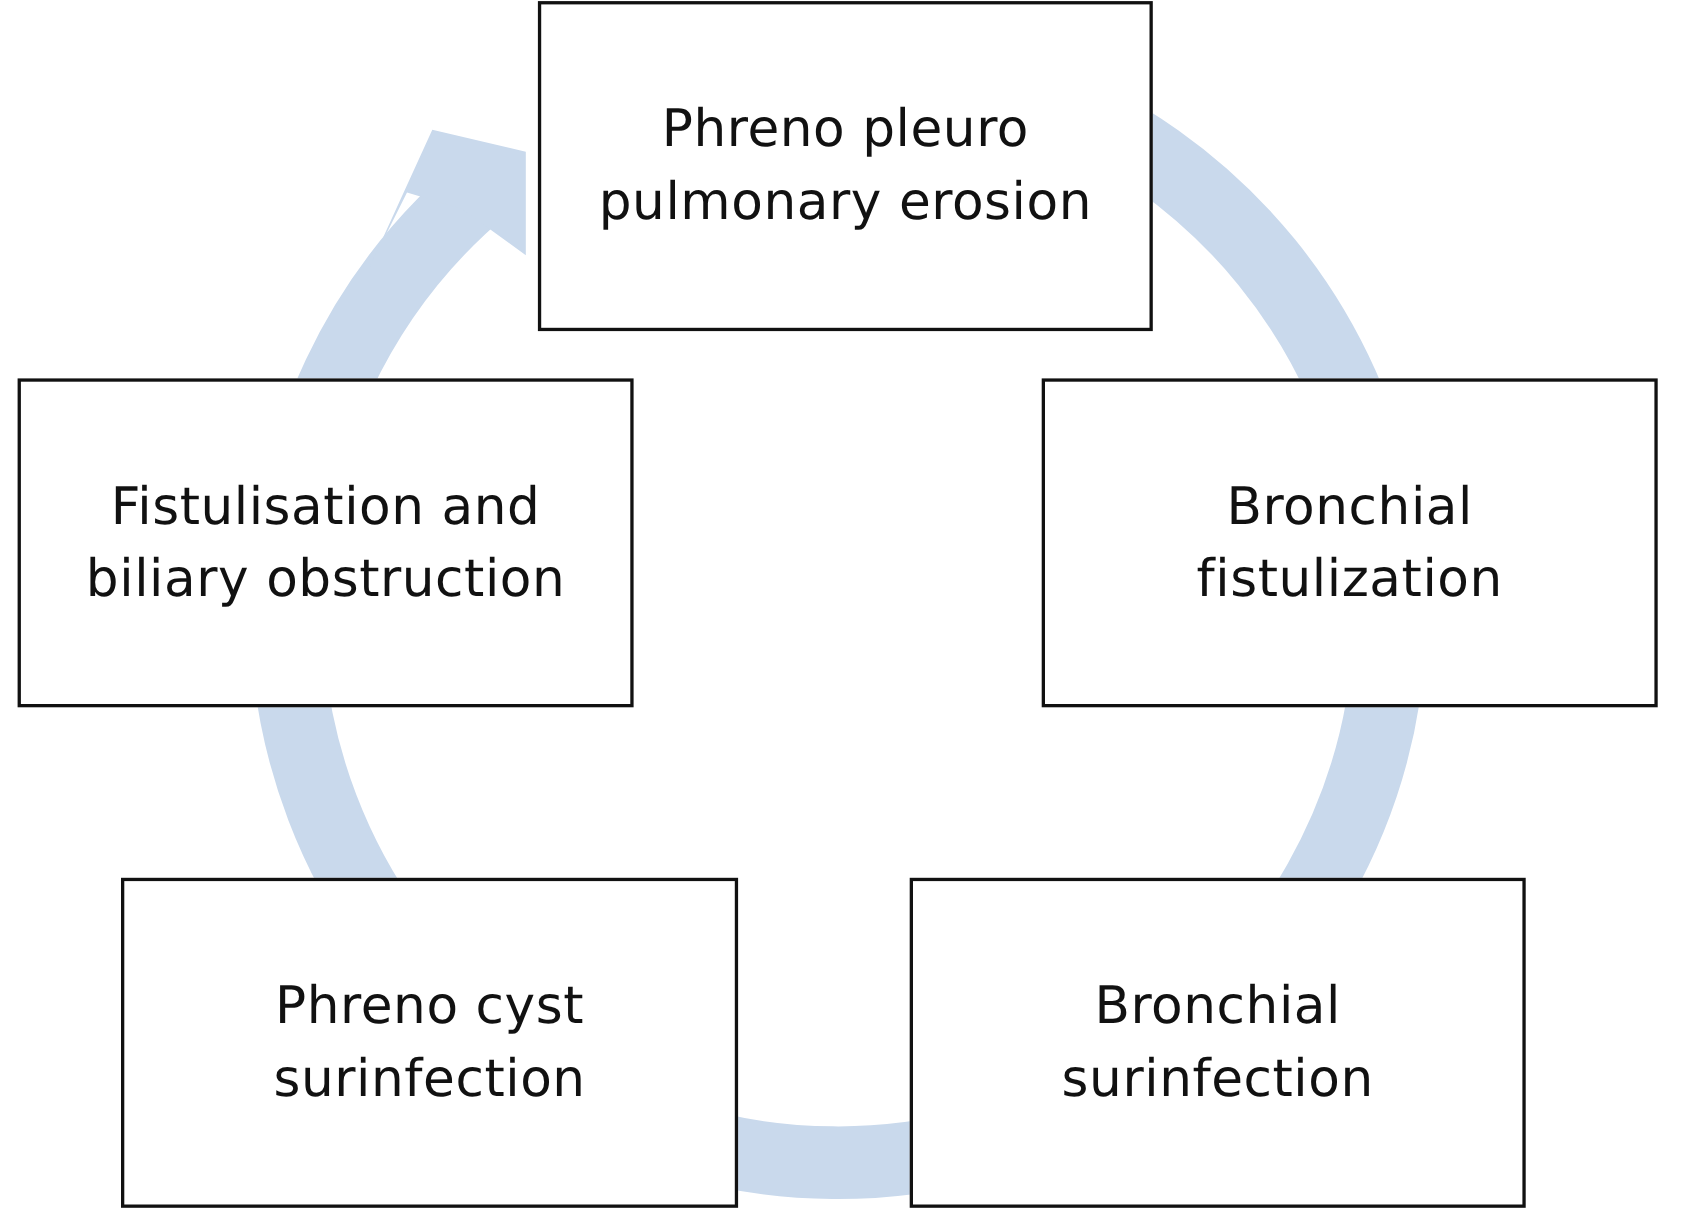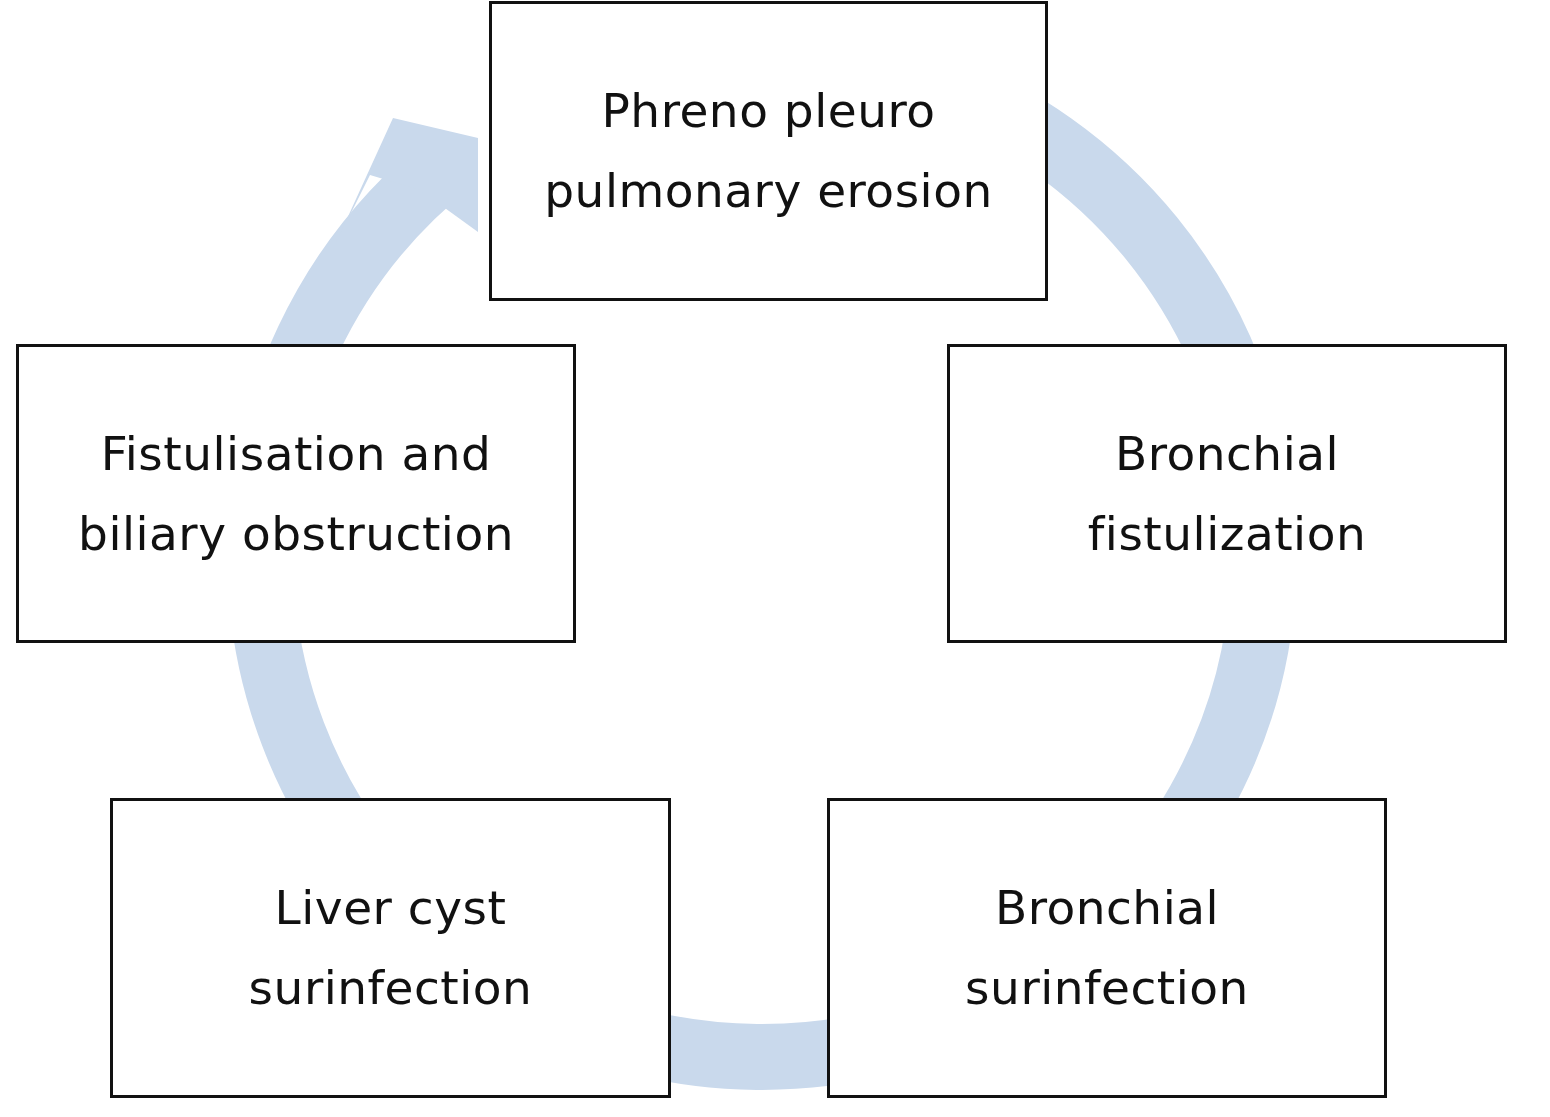--- a/index.html
+++ b/index.html
@@ -12,21 +12,21 @@
       background: #ffffff;
       display: flex;
       align-items: center;
       justify-content: center;
       text-align: center;
     }
     .box-label {
       font-family: "DejaVu Sans", sans-serif;
       font-weight: normal;
       font-size: 47px;
-      line-height: 80px;
+      line-height: 66px;
       color: #111111;
       letter-spacing: 0.5px;
       white-space: pre-line;
     }
     #box-top    { left: 489px;  top: 1px;   width: 559px; height: 300px; }
     #box-right  { left: 947px;  top: 344px; width: 560px; height: 299px; }
     #box-left   { left: 16px;   top: 344px; width: 560px; height: 299px; justify-content: center; }
     #box-bl     { left: 110px;  top: 798px; width: 561px; height: 300px; }
     #box-br     { left: 827px;  top: 798px; width: 560px; height: 300px; }
   </style>
@@ -46,20 +46,20 @@
   </div>
   <div class="box" id="box-right">
     <div class="box-label">Bronchial
 fistulization</div>
   </div>
   <div class="box" id="box-br">
     <div class="box-label">Bronchial
 surinfection</div>
   </div>
   <div class="box" id="box-bl">
-    <div class="box-label">Liver cyst
+    <div class="box-label">Phreno cyst
 surinfection</div>
   </div>
   <div class="box" id="box-left">
     <div class="box-label">Fistulisation and
 biliary obstruction</div>
   </div>
 </div>
 
 </body></html>

